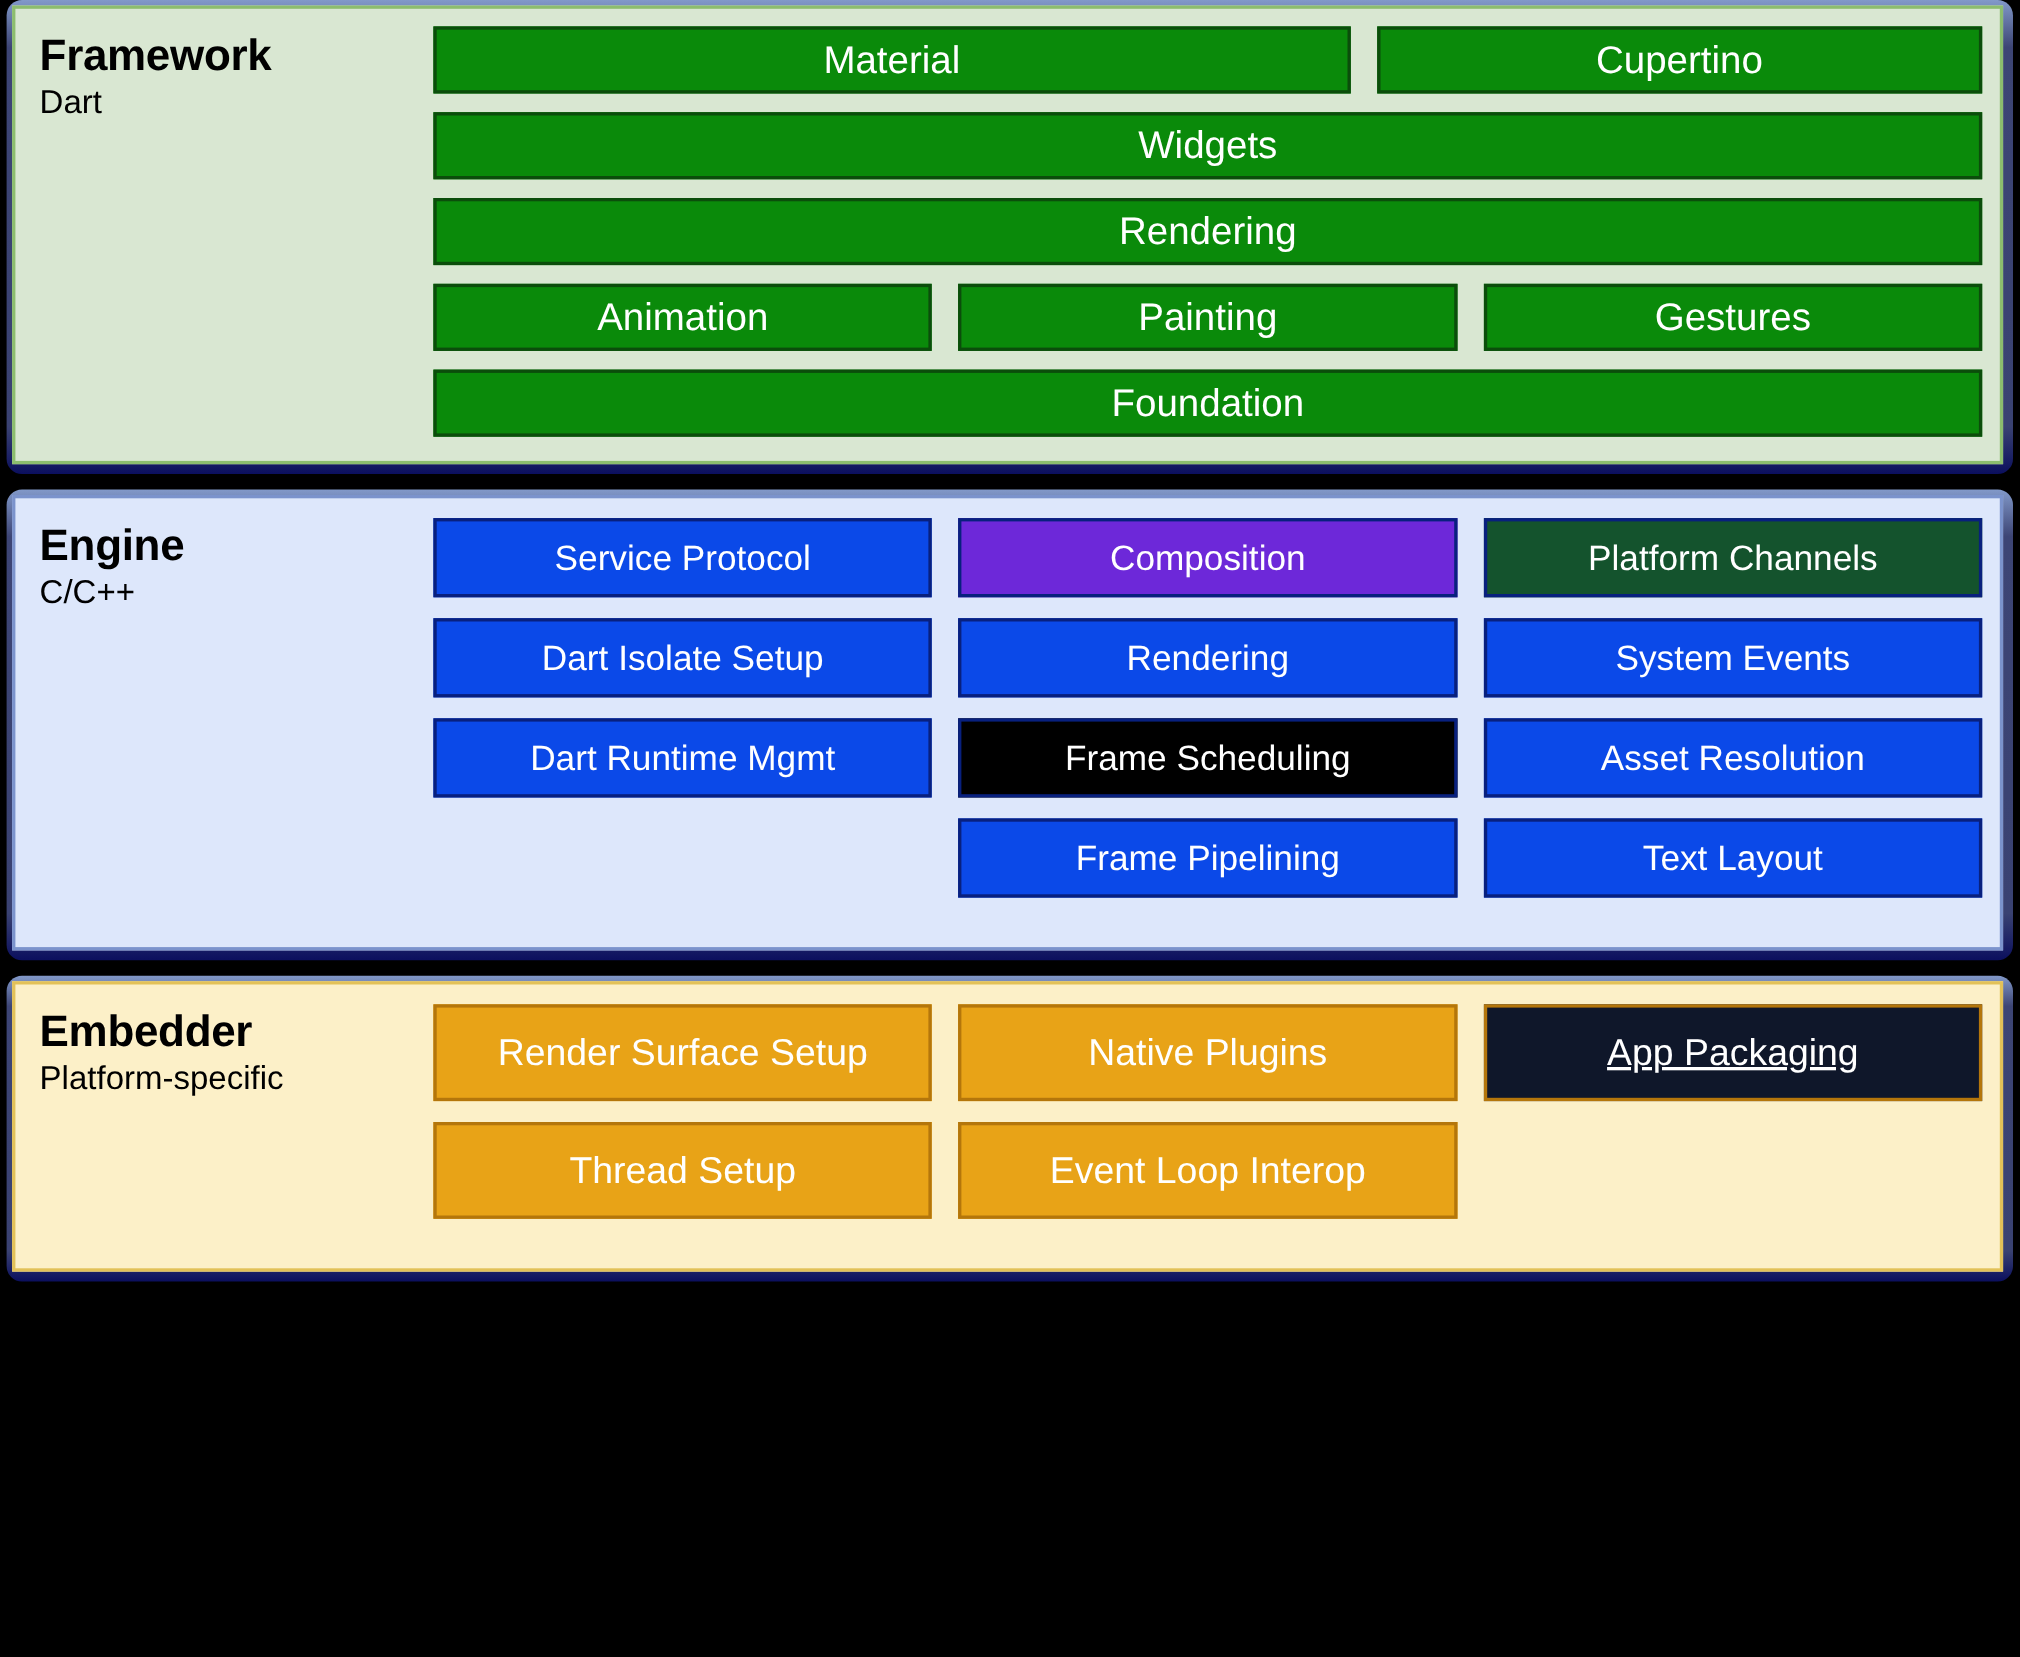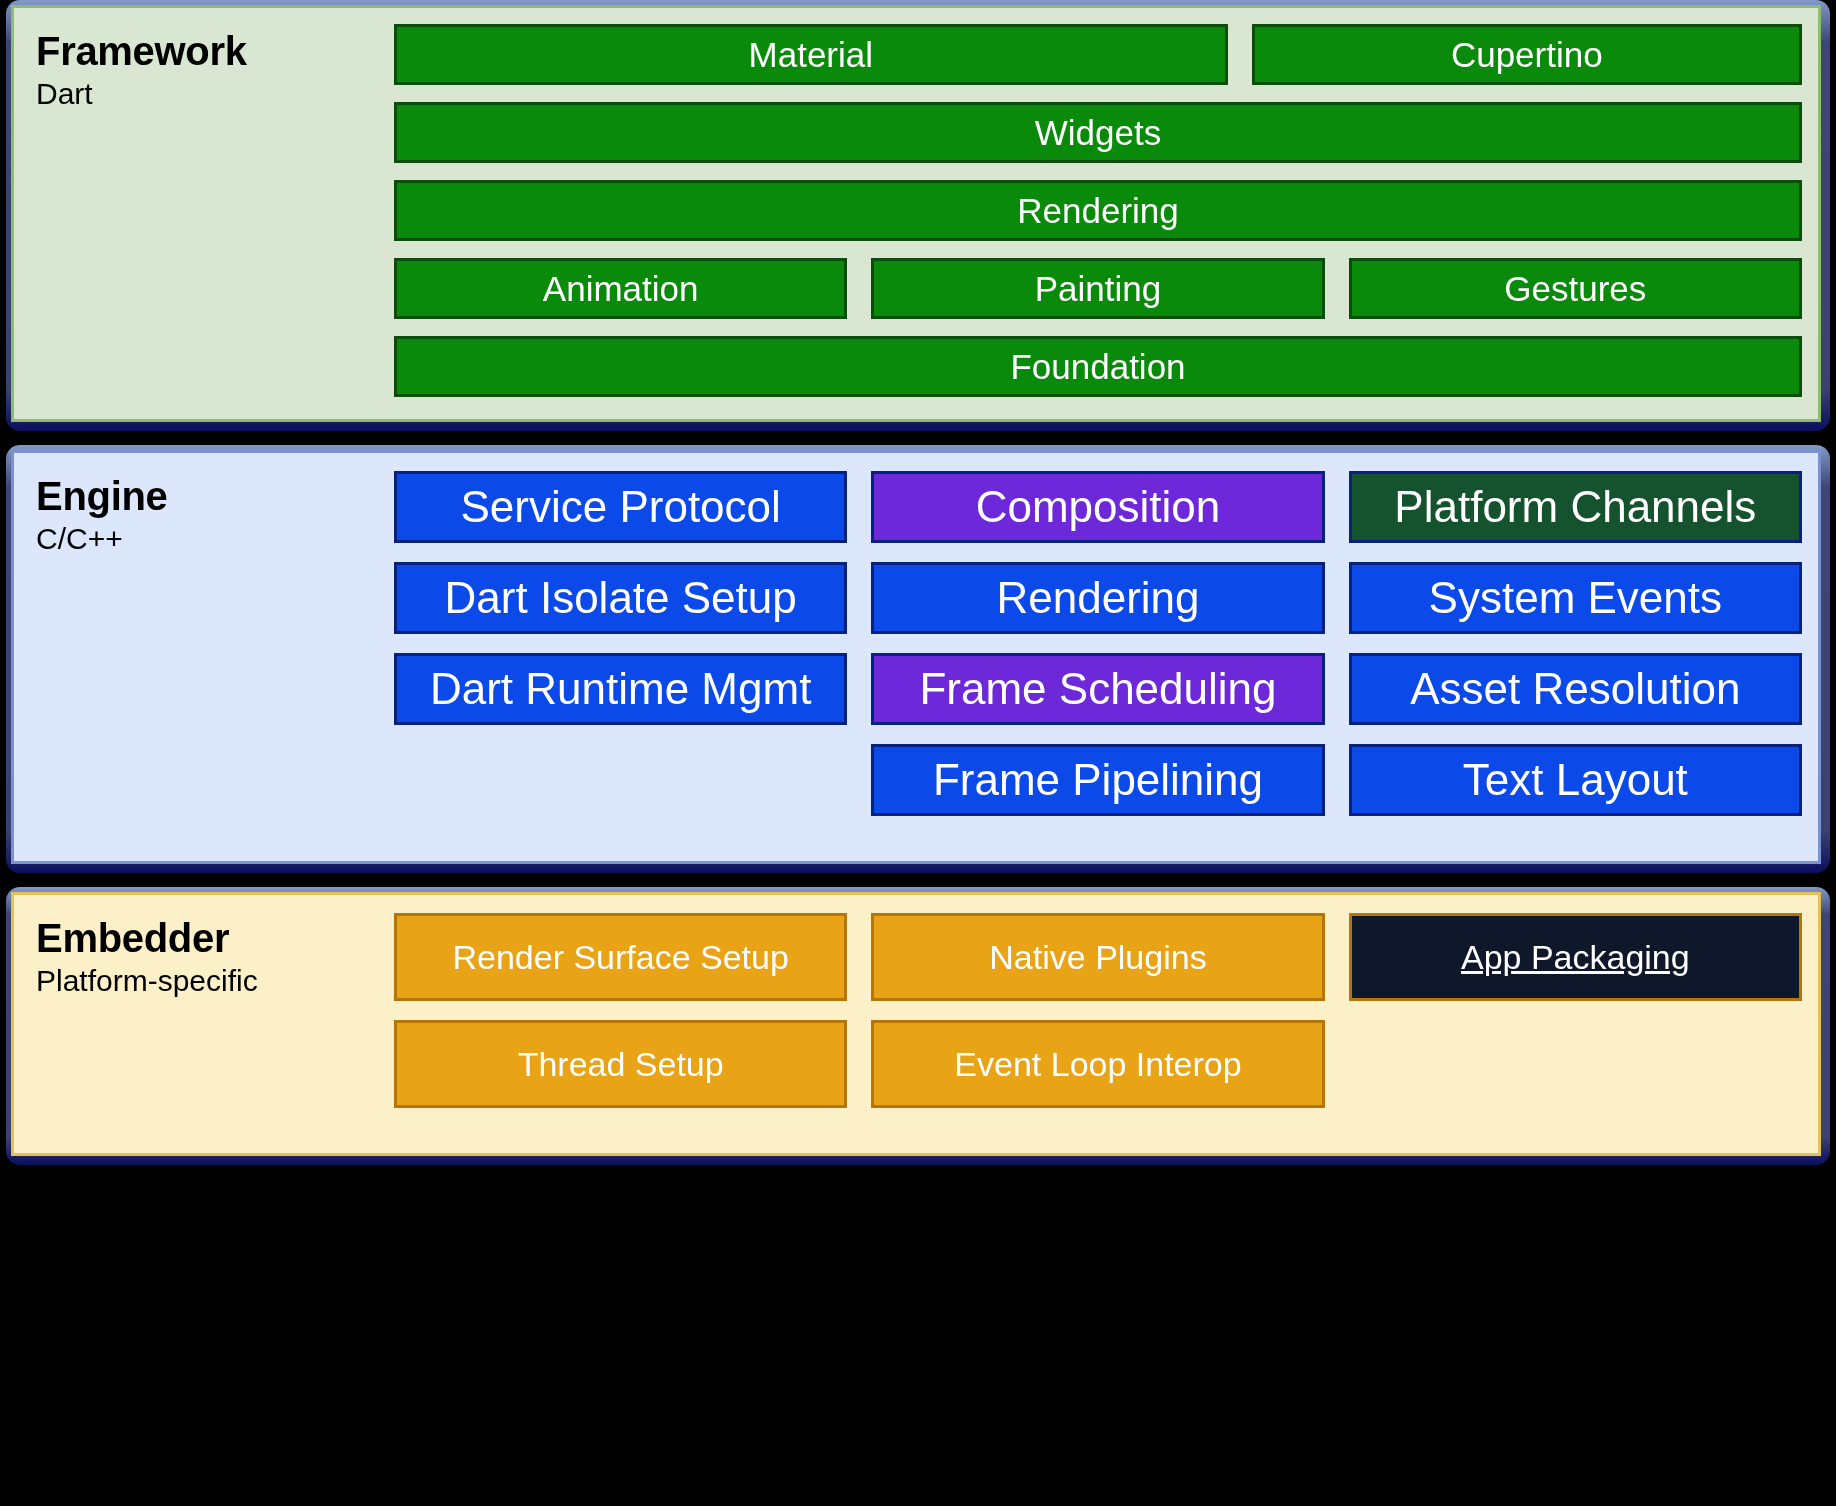--- a/index.html
+++ b/index.html
@@ -107,21 +107,21 @@
 
   
   .panel-engine {
     background: #dde7fb;
     border-color: #7b93cc;
   }
   .panel-engine .box {
     background: #0b49e8;
     border-color: #08207e;
     height: 72px;
-    font-size: 44px;
+    font-size: 32px;
   }
   .panel-engine .layer-content { padding-top: 18px; padding-bottom: 26px; }
   .panel-engine .box-row { margin-bottom: 19px; }
 
   
   .panel-embedder {
     background: #fcf0c8;
     border-color: #e2c158;
   }
   .panel-embedder .box {
@@ -184,21 +184,21 @@
             <div class="box" style="flex-grow: 1; flex-basis: 0px; background: #6d28d9; border-color: rgb(8, 32, 126);">Composition</div>
             <div class="box" style="flex-grow: 1; flex-basis: 0px; background: #14532d; border-color: rgb(8, 32, 126);">Platform Channels</div>
           </div>
           <div class="box-row">
             <div class="box" style="flex-grow: 1; flex-basis: 0px; background: rgb(11, 73, 232); border-color: rgb(8, 32, 126);">Dart Isolate Setup</div>
             <div class="box" style="flex-grow: 1; flex-basis: 0px; background: rgb(11, 73, 232); border-color: rgb(8, 32, 126);">Rendering</div>
             <div class="box" style="flex-grow: 1; flex-basis: 0px; background: rgb(11, 73, 232); border-color: rgb(8, 32, 126);">System Events</div>
           </div>
           <div class="box-row">
             <div class="box" style="flex-grow: 1; flex-basis: 0px; background: rgb(11, 73, 232); border-color: rgb(8, 32, 126);">Dart Runtime Mgmt</div>
-            <div class="box" style="flex-grow: 1; flex-basis: 0px; background: #6d28d9; border-color: rgb(8, 32, 126);">Frame Scheduling</div>
+            <div class="box" style="flex-grow: 1; flex-basis: 0px; background: #000000; border-color: rgb(8, 32, 126);">Frame Scheduling</div>
             <div class="box" style="flex-grow: 1; flex-basis: 0px; background: rgb(11, 73, 232); border-color: rgb(8, 32, 126);">Asset Resolution</div>
           </div>
           <div class="box-row">
             <div class="box spacer" style="flex-grow: 1; flex-basis: 0px;"></div>
             <div class="box" style="flex-grow: 1; flex-basis: 0px; background: rgb(11, 73, 232); border-color: rgb(8, 32, 126);">Frame Pipelining</div>
             <div class="box" style="flex-grow: 1; flex-basis: 0px; background: rgb(11, 73, 232); border-color: rgb(8, 32, 126);">Text Layout</div>
           </div>
         </div>
       </div>
     </div>

